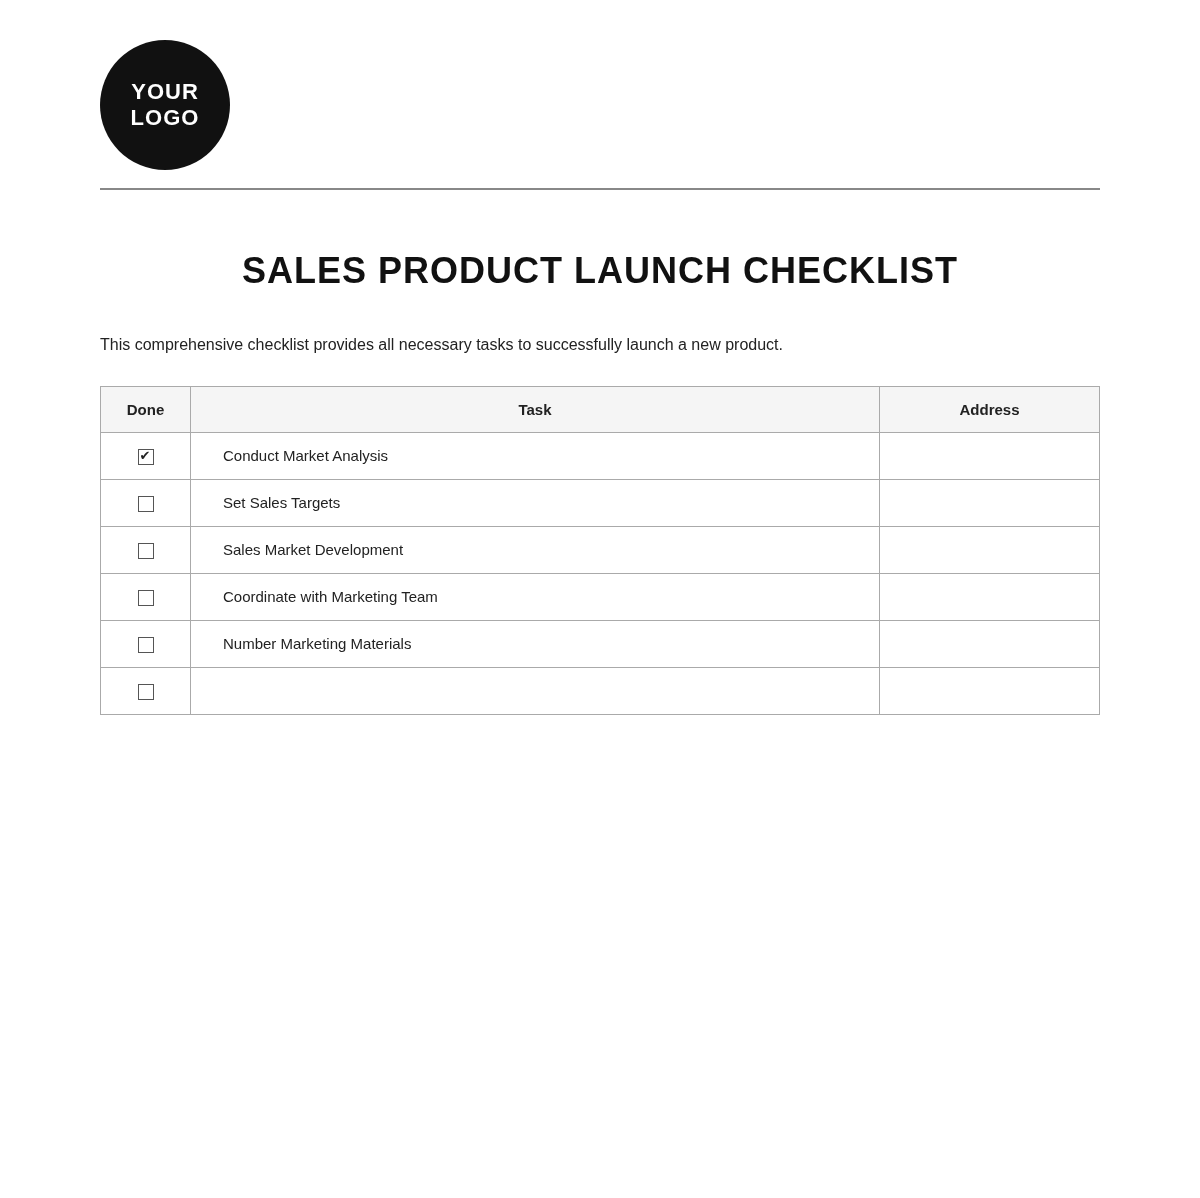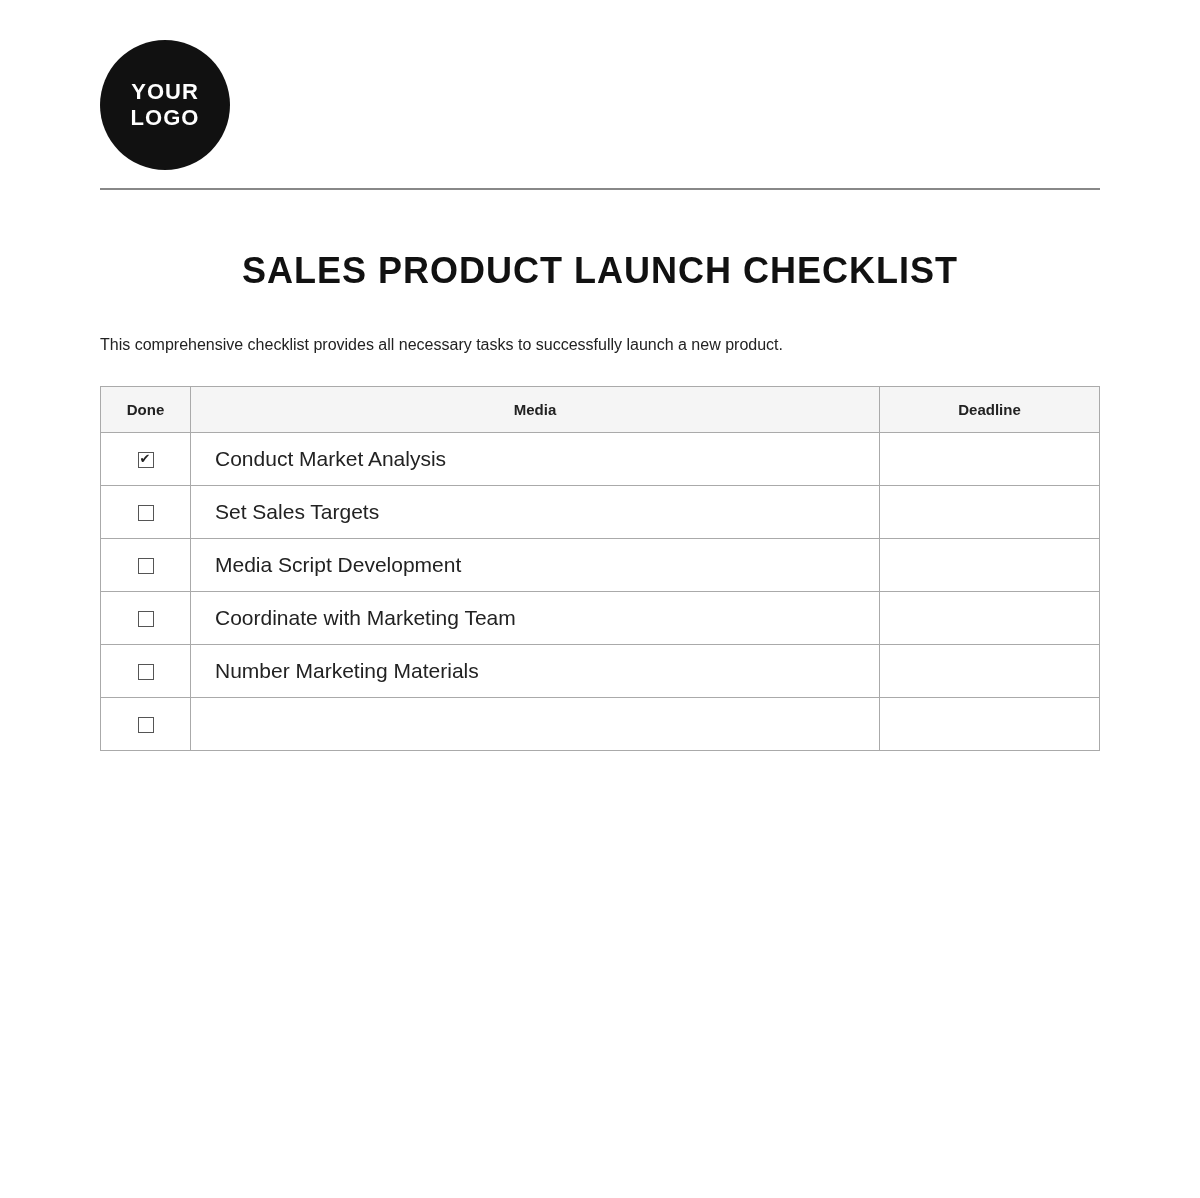--- a/index.html
+++ b/index.html
@@ -118,23 +118,23 @@
     .checklist-table th.task-col {
       text-align: center;
     }
 
     .checklist-table th.deadline-col {
       width: 220px;
       text-align: center;
     }
 
     .checklist-table td {
-      padding: 14px 24px;
+      padding: 14px 32px;
       border: 1.5px solid #aaa;
-      font-size: 21px;
+      font-size: 15px;
       color: #222;
       vertical-align: middle;
     }
 
     .checklist-table td.done-cell {
       text-align: center;
       width: 90px;
     }
 
     .checklist-table td.task-cell {
@@ -183,38 +183,38 @@
   <hr class="divider">
 
   <h1 class="doc-title">SALES PRODUCT LAUNCH CHECKLIST</h1>
 
   <p class="description">This comprehensive checklist provides all necessary tasks to successfully launch a new product.</p>
 
   <table class="checklist-table">
     <thead>
       <tr>
         <th class="done-col">Done</th>
-        <th class="task-col">Media</th>
-        <th class="deadline-col">Deadline</th>
+        <th class="task-col">Task</th>
+        <th class="deadline-col">Address</th>
       </tr>
     </thead>
     <tbody id="table-body">
     <tr>
           <td class="done-cell"><span class="checkbox checked"></span></td>
           <td class="task-cell">Conduct Market Analysis</td>
           <td class="deadline-cell"></td>
         </tr>
         <tr>
           <td class="done-cell"><span class="checkbox"></span></td>
           <td class="task-cell">Set Sales Targets</td>
           <td class="deadline-cell"></td>
         </tr>
         <tr>
           <td class="done-cell"><span class="checkbox"></span></td>
-          <td class="task-cell">Media Script Development</td>
+          <td class="task-cell">Sales Market Development</td>
           <td class="deadline-cell"></td>
         </tr>
         <tr>
           <td class="done-cell"><span class="checkbox"></span></td>
           <td class="task-cell">Coordinate with Marketing Team</td>
           <td class="deadline-cell"></td>
         </tr>
         <tr>
           <td class="done-cell"><span class="checkbox"></span></td>
           <td class="task-cell">Number Marketing Materials</td>

